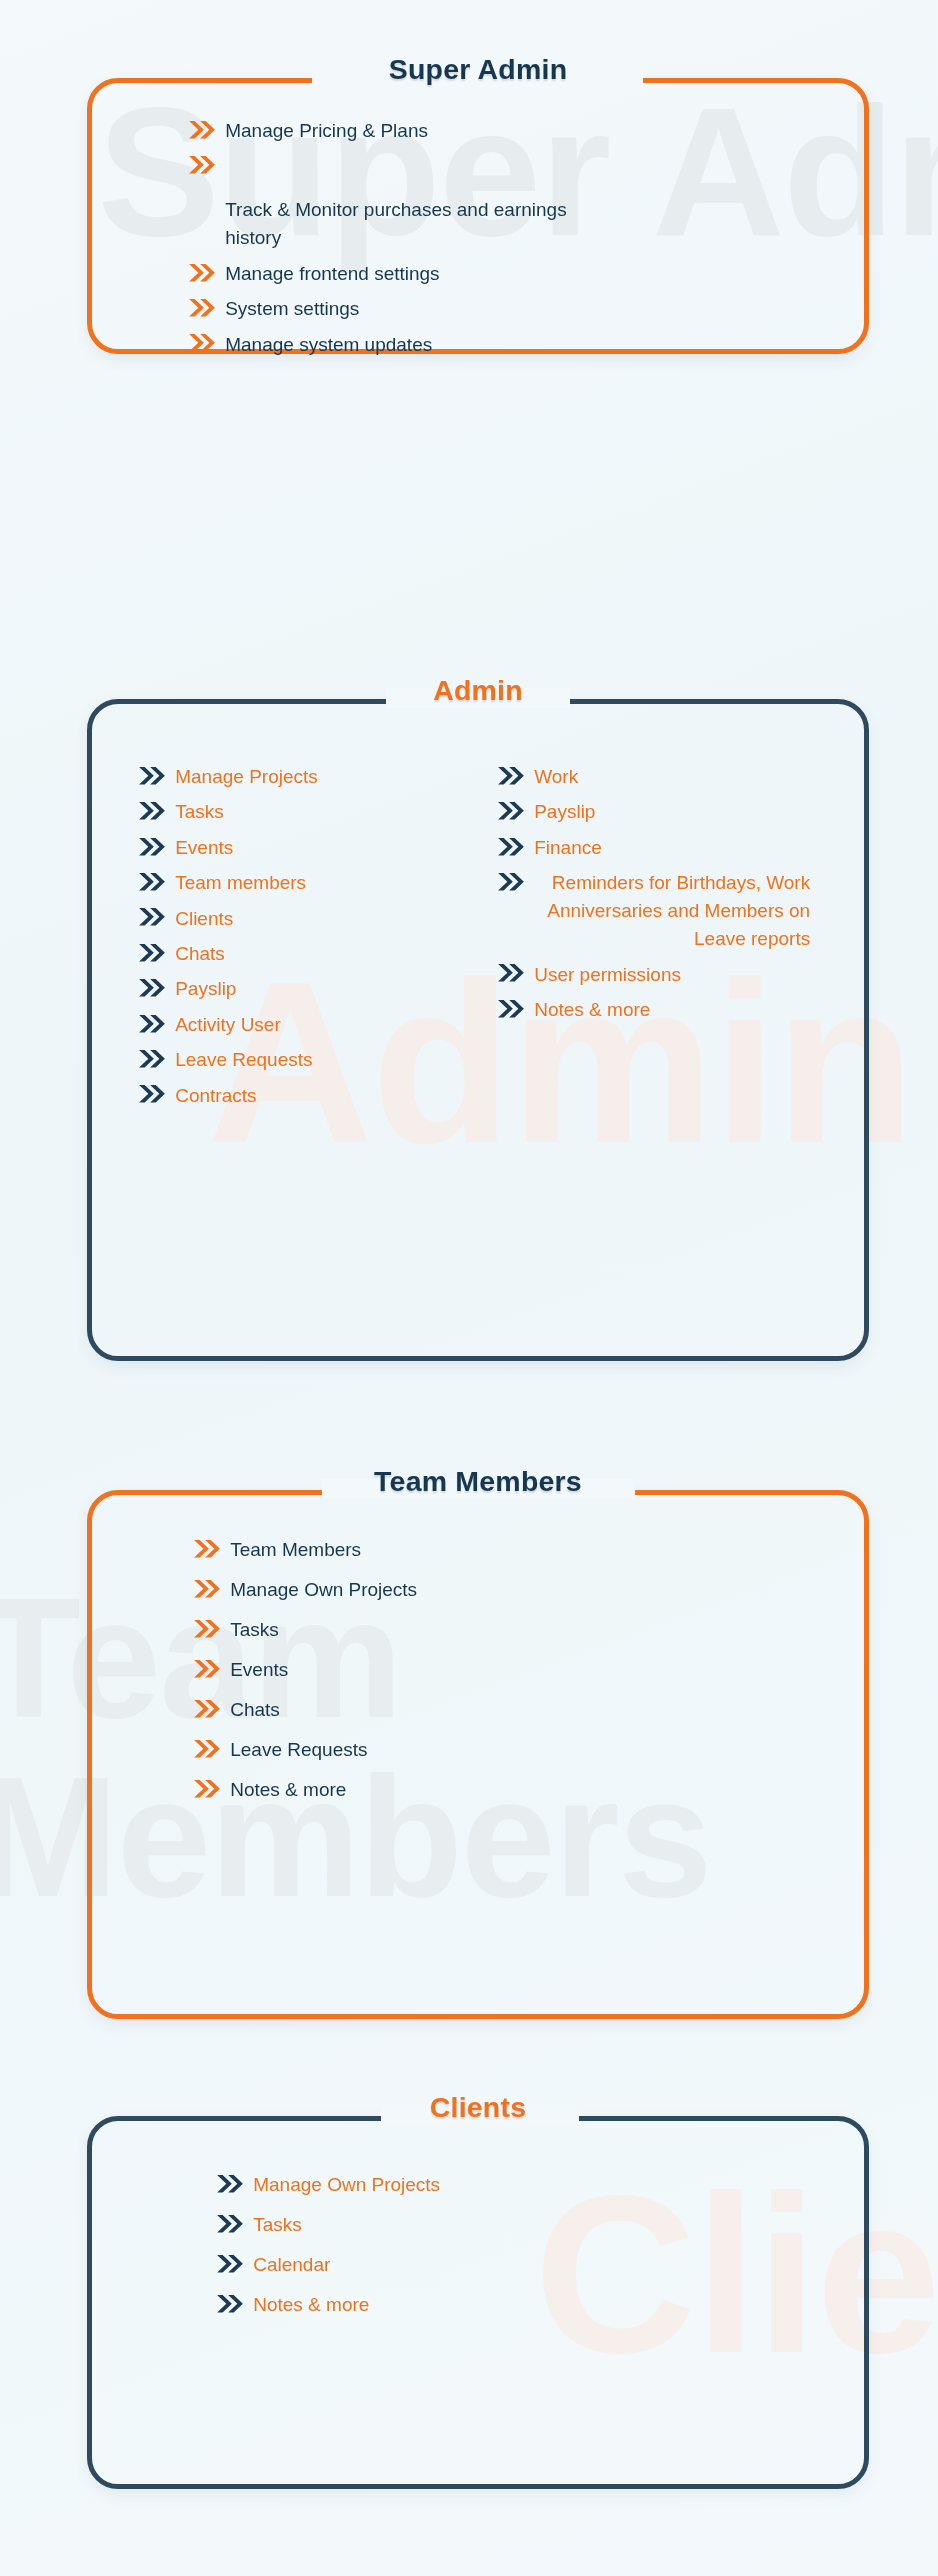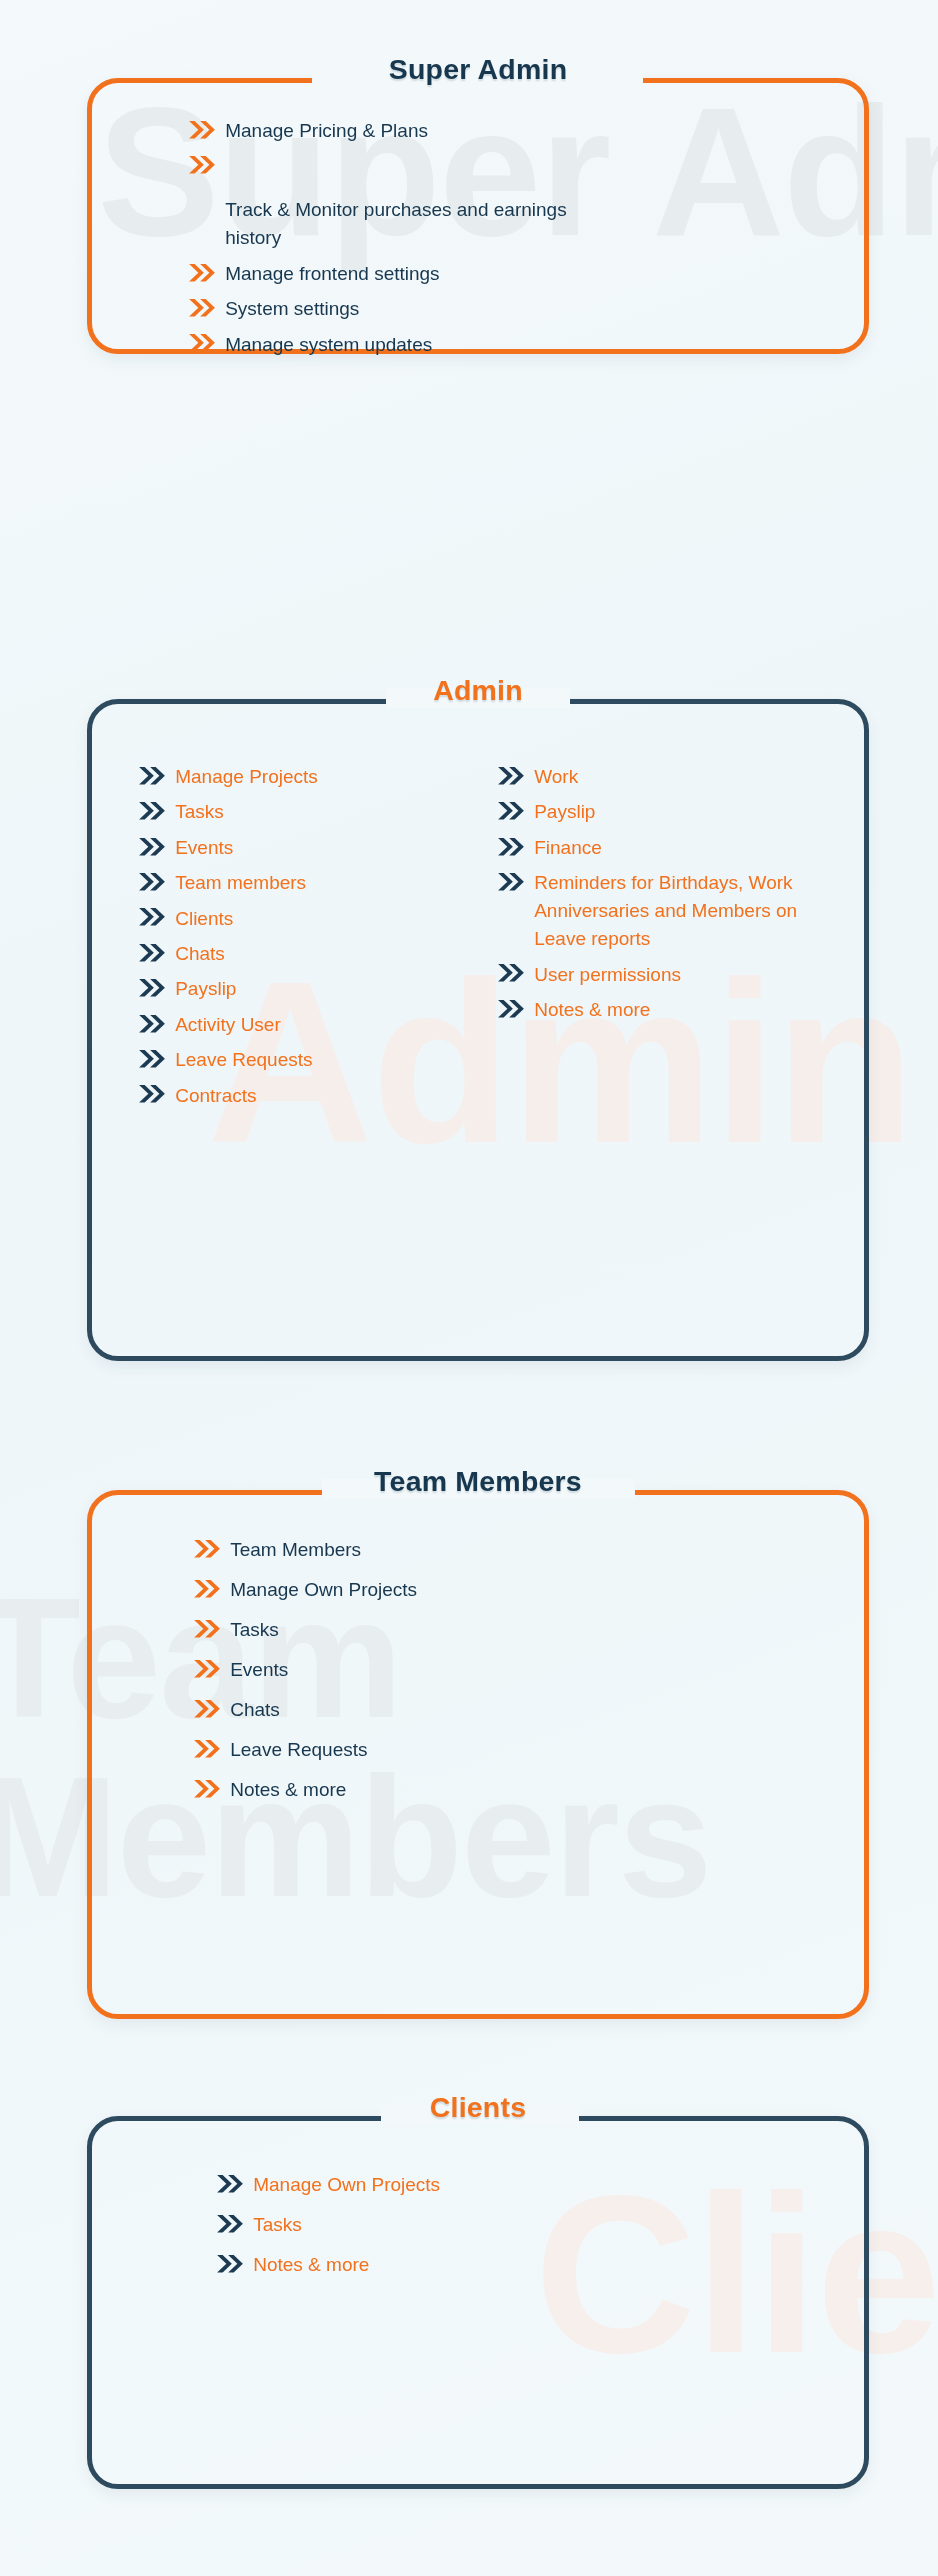--- a/index.html
+++ b/index.html
@@ -103,21 +103,21 @@
   
   #card-super{left:87px; top:78px; width:782px; height:276px;}
   #card-admin{left:87px; top:699px; width:782px; height:662px;}
   #card-team{left:87px; top:1490px; width:782px; height:529px;}
   #card-clients{left:87px; top:2116px; width:782px; height:373px;}
 
   .two-col{
     display:flex;
     gap:0px;
   }
-  .col{width:331px;}
+  .col{width:331px;text-align:right;}
 </style>
 </head>
 <body>
 
 <div class="page">
 
   <div class="wm" style="left:97px; top:87px; color:#e6ecee; opacity:.85;">
     <span style="display:block;">Super Admin</span>
   </div>
 
@@ -443,19 +443,28 @@
         </span>
         <span class="lbl t-orange">Tasks</span>
       </div>
       <div class="row" style="margin-bottom:12px;">
         <span class="chev">
           <svg width="28" height="19.3" viewBox="0 0 30 21">
               <path d="M1 1 L11 10.5 L1 20 L7 20 L17 10.5 L7 1 Z" fill="#1c3a52"></path>
               <path d="M13 1 L23 10.5 L13 20 L19 20 L29 10.5 L19 1 Z" fill="#1c3a52"></path>
             </svg>
         </span>
+        <span class="lbl t-orange">Calendar</span>
+      </div>
+      <div class="row" style="margin-bottom:12px;">
+        <span class="chev">
+          <svg width="28" height="19.3" viewBox="0 0 30 21">
+              <path d="M1 1 L11 10.5 L1 20 L7 20 L17 10.5 L7 1 Z" fill="#1c3a52"></path>
+              <path d="M13 1 L23 10.5 L13 20 L19 20 L29 10.5 L19 1 Z" fill="#1c3a52"></path>
+            </svg>
+        </span>
         <span class="lbl t-orange">Notes &amp; more</span>
       </div>
     </div>
   </div>
 
 </div>
 
 
 </body></html>

